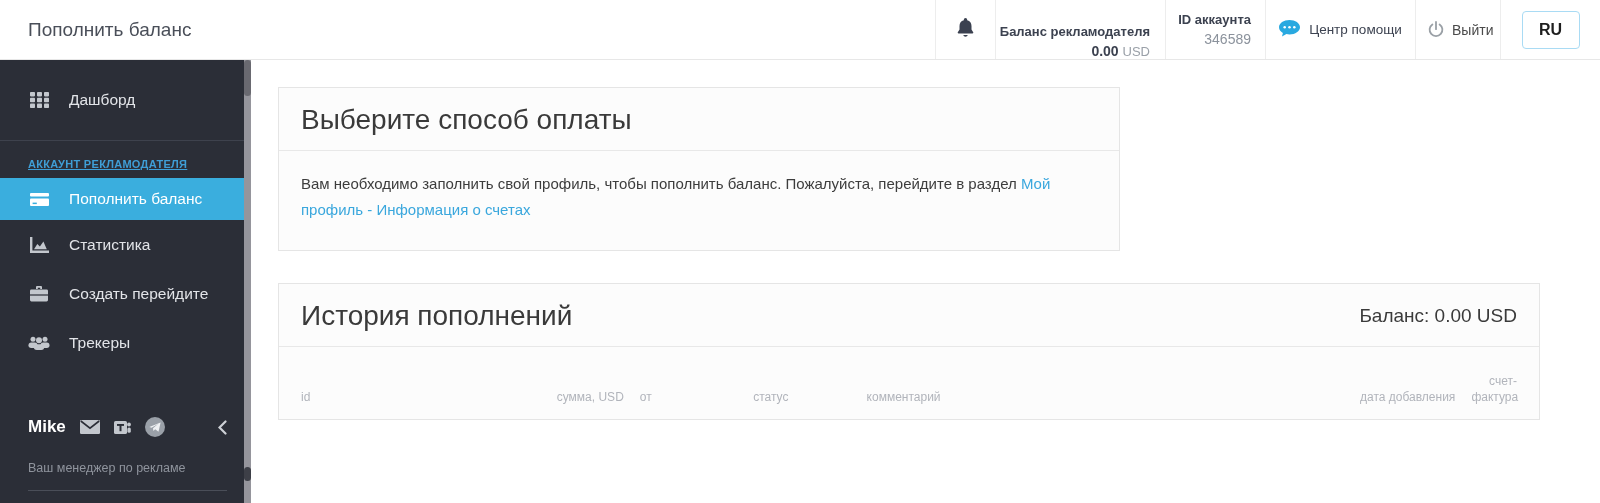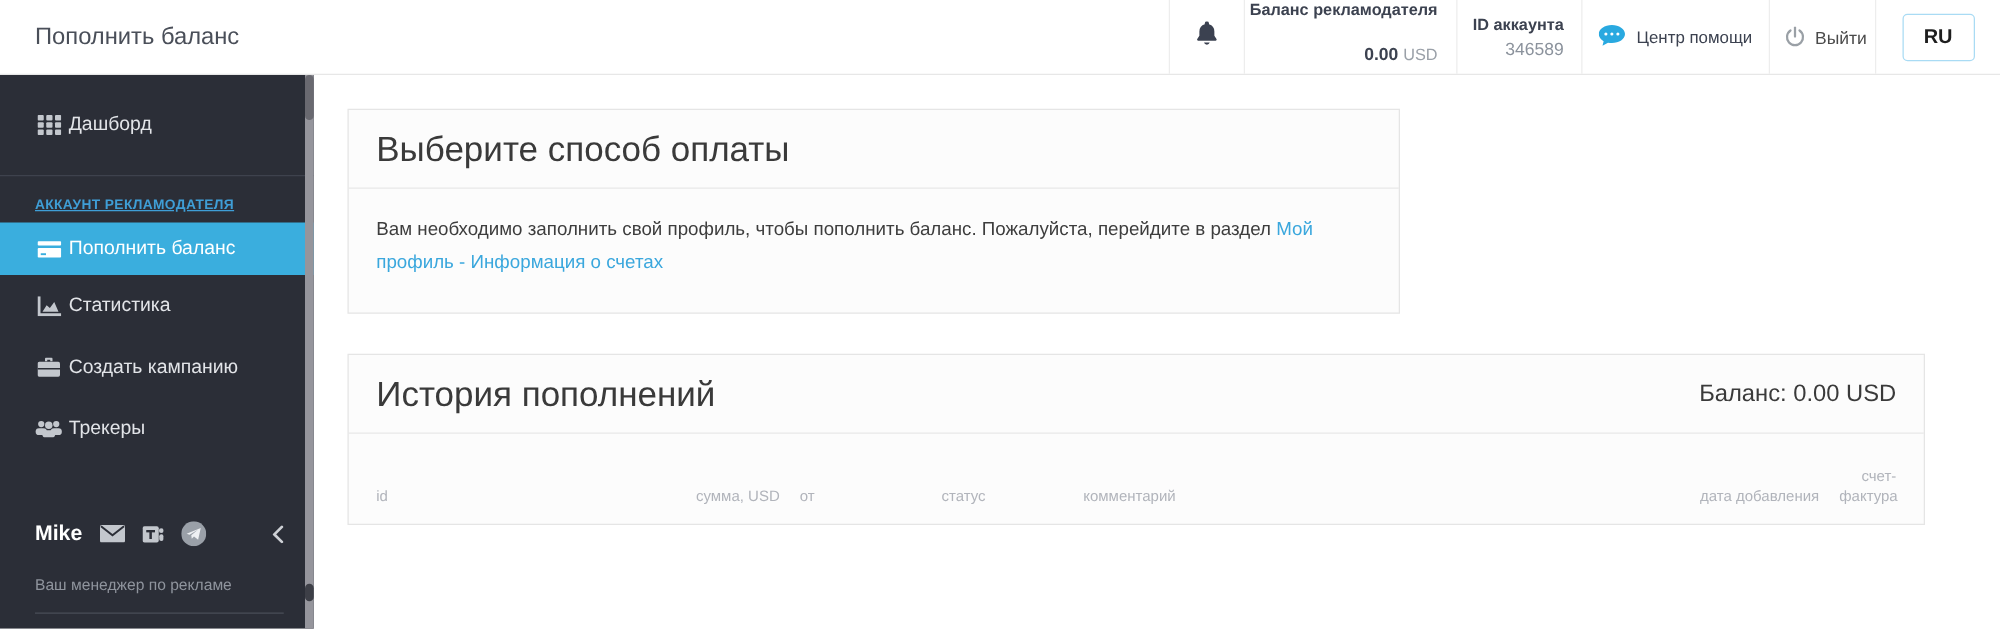--- a/index.html
+++ b/index.html
@@ -9,40 +9,40 @@
   
   .topbar { display:flex; height:60px; background:#fff; border-bottom:1px solid #e7e7e7; }
   .logo-cell { width:251px; display:flex; align-items:center; padding-left:15px; border-right:1px solid #efefef; cursor:pointer; }
   .logo-mark { width:41px; height:41px; border-radius:9px; background:linear-gradient(135deg,#33d9c6,#1cb9ad); display:flex; align-items:center; justify-content:center; flex:none; }
   .brand-text { font-size:28px; font-weight:700; margin-left:10px; letter-spacing:-0.5px; white-space:nowrap; }
   .brand-primary { color:#29a9e0; }
   .brand-secondary { color:#2d2e38; }
   .title-cell { flex:1; display:flex; align-items:center; padding-left:28px; font-size:19px; color:#4a4f59; }
   .hcell { border-left:1px solid #ededed; display:flex; align-items:center; justify-content:center; }
   .bell-cell { width:60px; color:#3b4150; cursor:pointer; }
-  .balance-cell { width:170px; flex-direction:column; align-items:flex-end; justify-content:flex-start; padding-right:15px; gap:20px; }
+  .balance-cell { width:170px; flex-direction:column; align-items:flex-end; justify-content:flex-end; padding-right:15px; gap:4px; }
   .hlabel { font-size:13px; font-weight:700; color:#3c4250; white-space:nowrap; }
   .balance-line { font-size:14px; white-space:nowrap; }
   .balance-val { font-weight:700; color:#3c4250; }
   .balance-cur { color:#9aa0a8; font-size:13px; }
   .id-cell { width:100px; flex-direction:column; align-items:flex-end; justify-content:center; padding-right:14px; gap:4px; }
   .id-val { font-size:14px; color:#8b929c; }
   .help-cell { width:150px; gap:9px; font-size:13.5px; color:#3c4250; cursor:pointer; }
   .lang-cell { width:100px; }
   .lang-btn { width:58px; height:38px; border:1px solid #a9dbf4; border-radius:4px; background:#fff; font-family:inherit; font-size:16px; font-weight:700; color:#1e1e1e; cursor:pointer; }
   .logout-cell { width:85px; justify-content:flex-start; padding-left:12px; gap:8px; font-size:14px; color:#4a4a4a; cursor:pointer; }
   .power-ico { color:#9aa0a6; display:flex; }
 
   
   .shell { display:flex; height:443px; }
 
   
   .sidebar { width:251px; background:#2b2e37; position:relative; display:flex; flex-direction:column; flex:none; }
   .nav { padding-top:15px; }
-  .nav-item { height:49px; display:flex; align-items:center; padding:0 28px; gap:5px; color:#e2e4e8; font-size:15.5px; cursor:pointer; white-space:nowrap; }
+  .nav-item { height:49px; display:flex; align-items:center; padding:0 28px; gap:19px; color:#e2e4e8; font-size:15.5px; cursor:pointer; white-space:nowrap; }
   .nav-item .ico { width:22px; display:flex; justify-content:center; color:#c3c7cd; flex:none; }
   .nav-item.active { background:#3aaede; color:#fff; height:42px; }
   .nav-item.active .ico { color:#fff; }
   .nav-divider { border-top:1px solid #3e424d; margin-top:16px; }
   .section-label { padding:17px 28px 8px; font-size:11px; font-weight:700; color:#3f9ed6; letter-spacing:0.3px;text-decoration:underline; }
   .manager { margin-top:auto; padding:0 24px 0 28px; }
   .manager-row { display:flex; align-items:center; gap:14px; color:#c3c7cd; }
   .manager-name { font-size:17px; font-weight:700; color:#fff; }
   .mgr-ico { display:flex; cursor:pointer; }
   .collapse { margin-left:auto; display:flex; cursor:pointer; }
@@ -168,21 +168,21 @@
       </div>
 
       <div class="nav-item">
         <span class="ico">
           <svg width="18" height="16" viewBox="0 0 18 16" fill="currentColor">
             <path d="M6 3 V1 a1 1 0 0 1 1 -1 h4 a1 1 0 0 1 1 1 v2 h-1.8 V1.8 H7.8 V3 z"></path>
             <rect x="0" y="3.4" width="18" height="12" rx="1.4"></rect>
             <rect x="0" y="8.4" width="18" height="1.2" fill="#2b2e37"></rect>
           </svg>
         </span>
-        <span>Создать кампанию</span>
+        <span>Создать перейдите</span>
       </div>
 
       <div class="nav-item">
         <span class="ico">
           <svg width="22" height="15" viewBox="0 0 22 15" fill="currentColor">
             <circle cx="5" cy="4.2" r="2.5"></circle>
               <rect x="0.5" y="7.6" width="9" height="5.4" rx="2.7"></rect>
             <circle cx="17" cy="4.2" r="2.5"></circle>
               <rect x="12.5" y="7.6" width="9" height="5.4" rx="2.7"></rect>
             <circle cx="11" cy="5.2" r="3"></circle>

